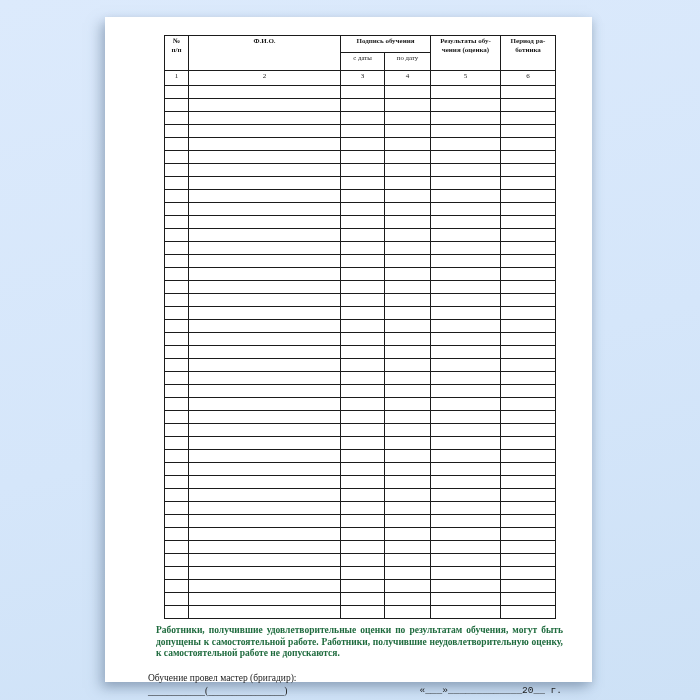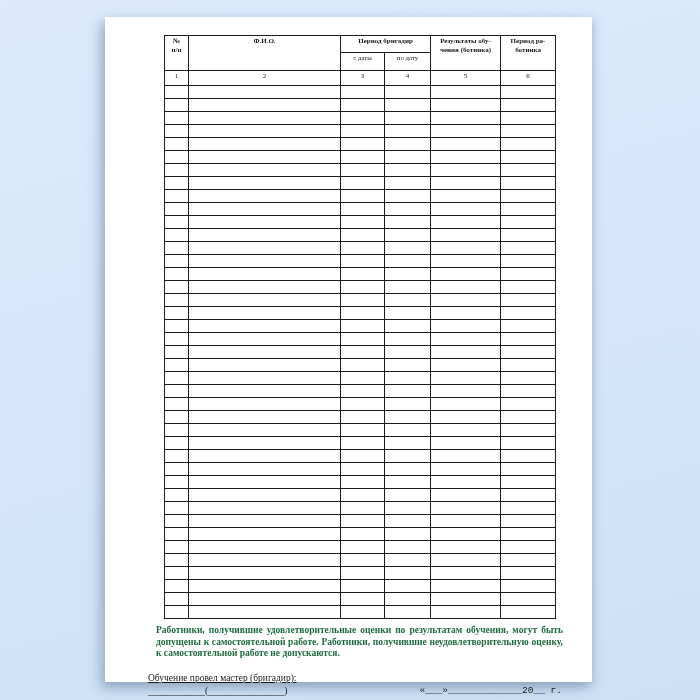--- a/index.html
+++ b/index.html
@@ -35,21 +35,20 @@
   .textblock{margin:0 0 0 43px;width:414px;}
   p.note{
     margin:6px 0 0 8px;width:407px;
     font-size:9.5px;line-height:11.6px;text-align:justify;
     font-weight:bold;color:var(--green,#1f6b3e);
   }
   p.label{
     margin:13px 0 0 0;width:407px;
     font-size:9.5px;line-height:11.6px;text-align:justify;
     color:var(--text,#1a1a1a);
-    text-decoration:underline;
   }
   .sigrow{
     display:flex;align-items:flex-start;margin-top:1px;
     font-size:9.5px;line-height:12px;color:var(--text,#1a1a1a);white-space:nowrap;
   }
   .sigrow .sig{display:inline-block;width:296px;}
   .sigrow .date{display:inline-block;font-family:Liberation Mono, monospace;}
 </style>
 </head>
 <body>
@@ -63,23 +62,23 @@
         <col style="width:44px">
       <col style="width:46px">
         <col style="width:70px">
         <col style="width:55px">
     </colgroup>
     <thead>
       <tr class="hrow1">
         <th rowspan="2" class="pre">№
 п/п</th>
         <th rowspan="2">Ф.И.О.</th>
-        <th colspan="2">Период бригадир</th>
+        <th colspan="2">Подпись обучения</th>
         <th rowspan="2" class="pre">Результаты обу-
-чения (ботника)</th>
+чения (оценка)</th>
         <th rowspan="2" class="pre">Период ра-
 ботника</th>
       </tr>
       <tr class="hrow2">
         <th class="sub">с даты</th>
         <th class="sub">по дату</th>
       </tr>
       <tr class="numrow">
         <td>1</td>
         <td>2</td>

